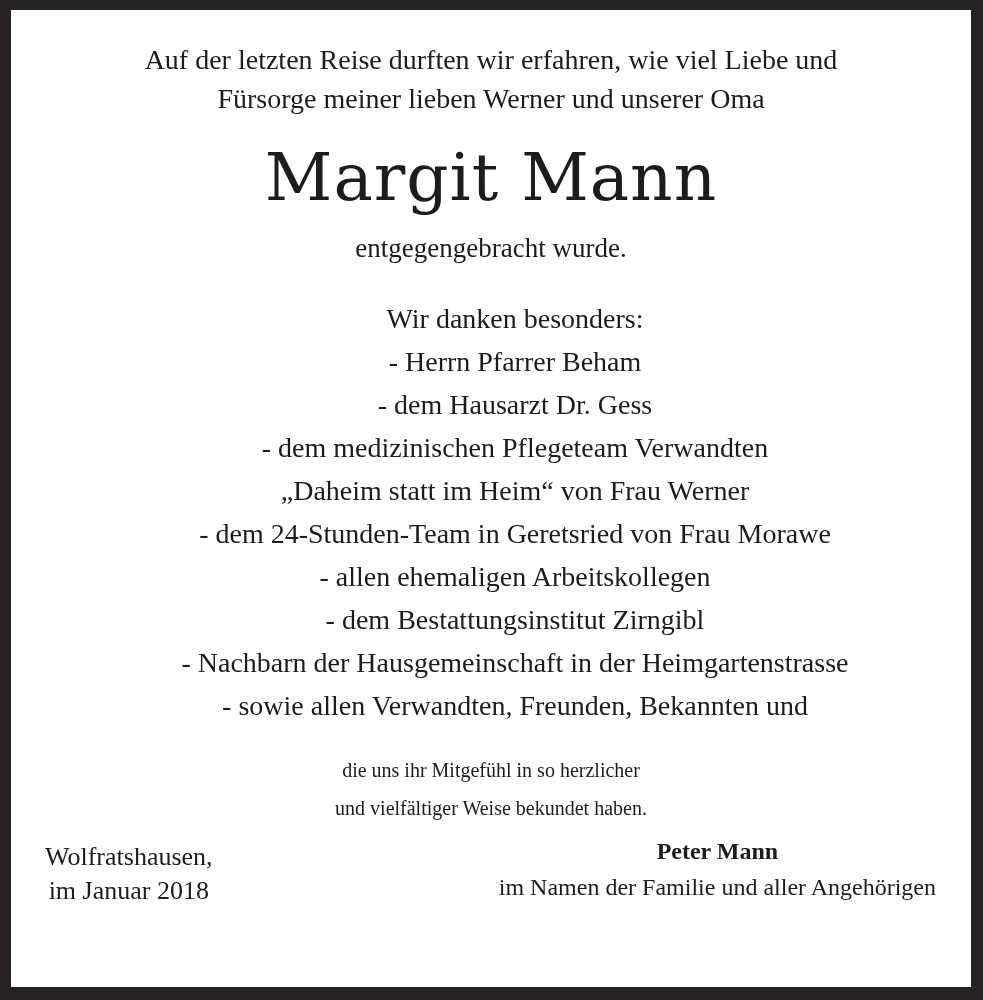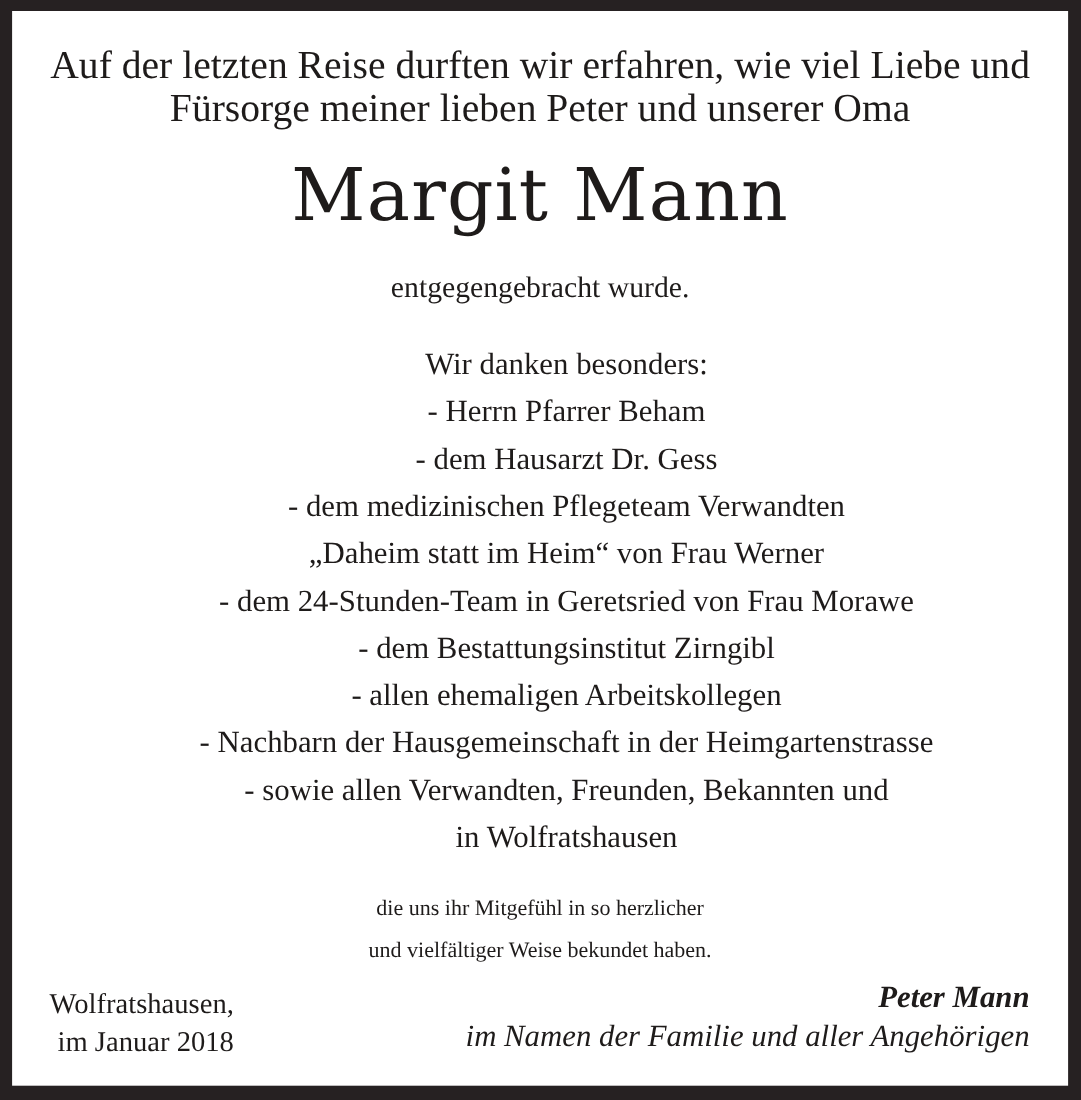--- a/index.html
+++ b/index.html
@@ -19,32 +19,32 @@
     left: 11px;
     top: 10px;
     right: 12px;
     bottom: 13px;
     background: #ffffff;
     color: #1e1b1a;
     text-align: center;
   }
   .intro {
     padding-top: 30px;
-    font-size: 36px;
+    font-size: 28px;
     line-height: 39px;
   }
   .deceased-name {
     margin-top: 14px;
     font-size: 66px;
     line-height: 92px;
     font-family: "DejaVu Serif", serif;
     letter-spacing: 1px;
   }
   .after-name {
-    margin-top: 19px;
+    margin-top: 6px;
     font-size: 27px;
     line-height: 36px;
   }
   .thanks {
     margin-top: 31px;
     font-size: 28px;
     line-height: 43px;
     margin-left: 48px;
   }
   .closing {
@@ -53,63 +53,61 @@
     line-height: 38px;
   }
   .bottom-row {
     margin-top: 13px;
     display: flex;
     justify-content: space-between;
     align-items: flex-start;
     padding: 0 35px 0 34px;
   }
   .place-date {
-    text-align: right;
+    text-align: center;
     font-size: 26px;
     line-height: 34px;
   }
   .signature {
-    text-align: right;
-    font-size: 28px;
+    text-align: center;
+    font-size: 24px;
     line-height: 36px;
     margin-top: -7px;
-    font-style: italic;
   }
   .signature-name {
     font-weight: bold;
   }
   .line { white-space: nowrap; }
 </style>
 </head>
 <body>
 
 <div class="sheet">
 
   <div class="intro">
     <div class="line">Auf der letzten Reise durften wir erfahren, wie viel Liebe und</div>
-    <div class="line">Fürsorge meiner lieben Peter und unserer Oma</div>
+    <div class="line">Fürsorge meiner lieben Werner und unserer Oma</div>
   </div>
 
   <div class="deceased-name">Margit Mann</div>
 
   <div class="after-name">entgegengebracht wurde.</div>
 
   <div class="thanks">
     <div class="line">Wir danken besonders:</div>
     <div>
         <div class="line">- Herrn Pfarrer Beham</div>
         <div class="line">- dem Hausarzt Dr. Gess</div>
         <div class="line">- dem medizinischen Pflegeteam Verwandten</div>
         <div class="line">„Daheim statt im Heim“ von Frau Werner</div>
         <div class="line">- dem 24-Stunden-Team in Geretsried von Frau Morawe</div>
+        <div class="line">- allen ehemaligen Arbeitskollegen</div>
         <div class="line">- dem Bestattungsinstitut Zirngibl</div>
-        <div class="line">- allen ehemaligen Arbeitskollegen</div>
         <div class="line">- Nachbarn der Hausgemeinschaft in der Heimgartenstrasse</div>
         <div class="line">- sowie allen Verwandten, Freunden, Bekannten und</div>
-        <div class="line">in Wolfratshausen</div>
       </div>
   </div>
 
   <div class="closing">
     <div class="line">die uns ihr Mitgefühl in so herzlicher</div>
     <div class="line">und vielfältiger Weise bekundet haben.</div>
   </div>
 
   <div class="bottom-row">
     <div class="place-date">

